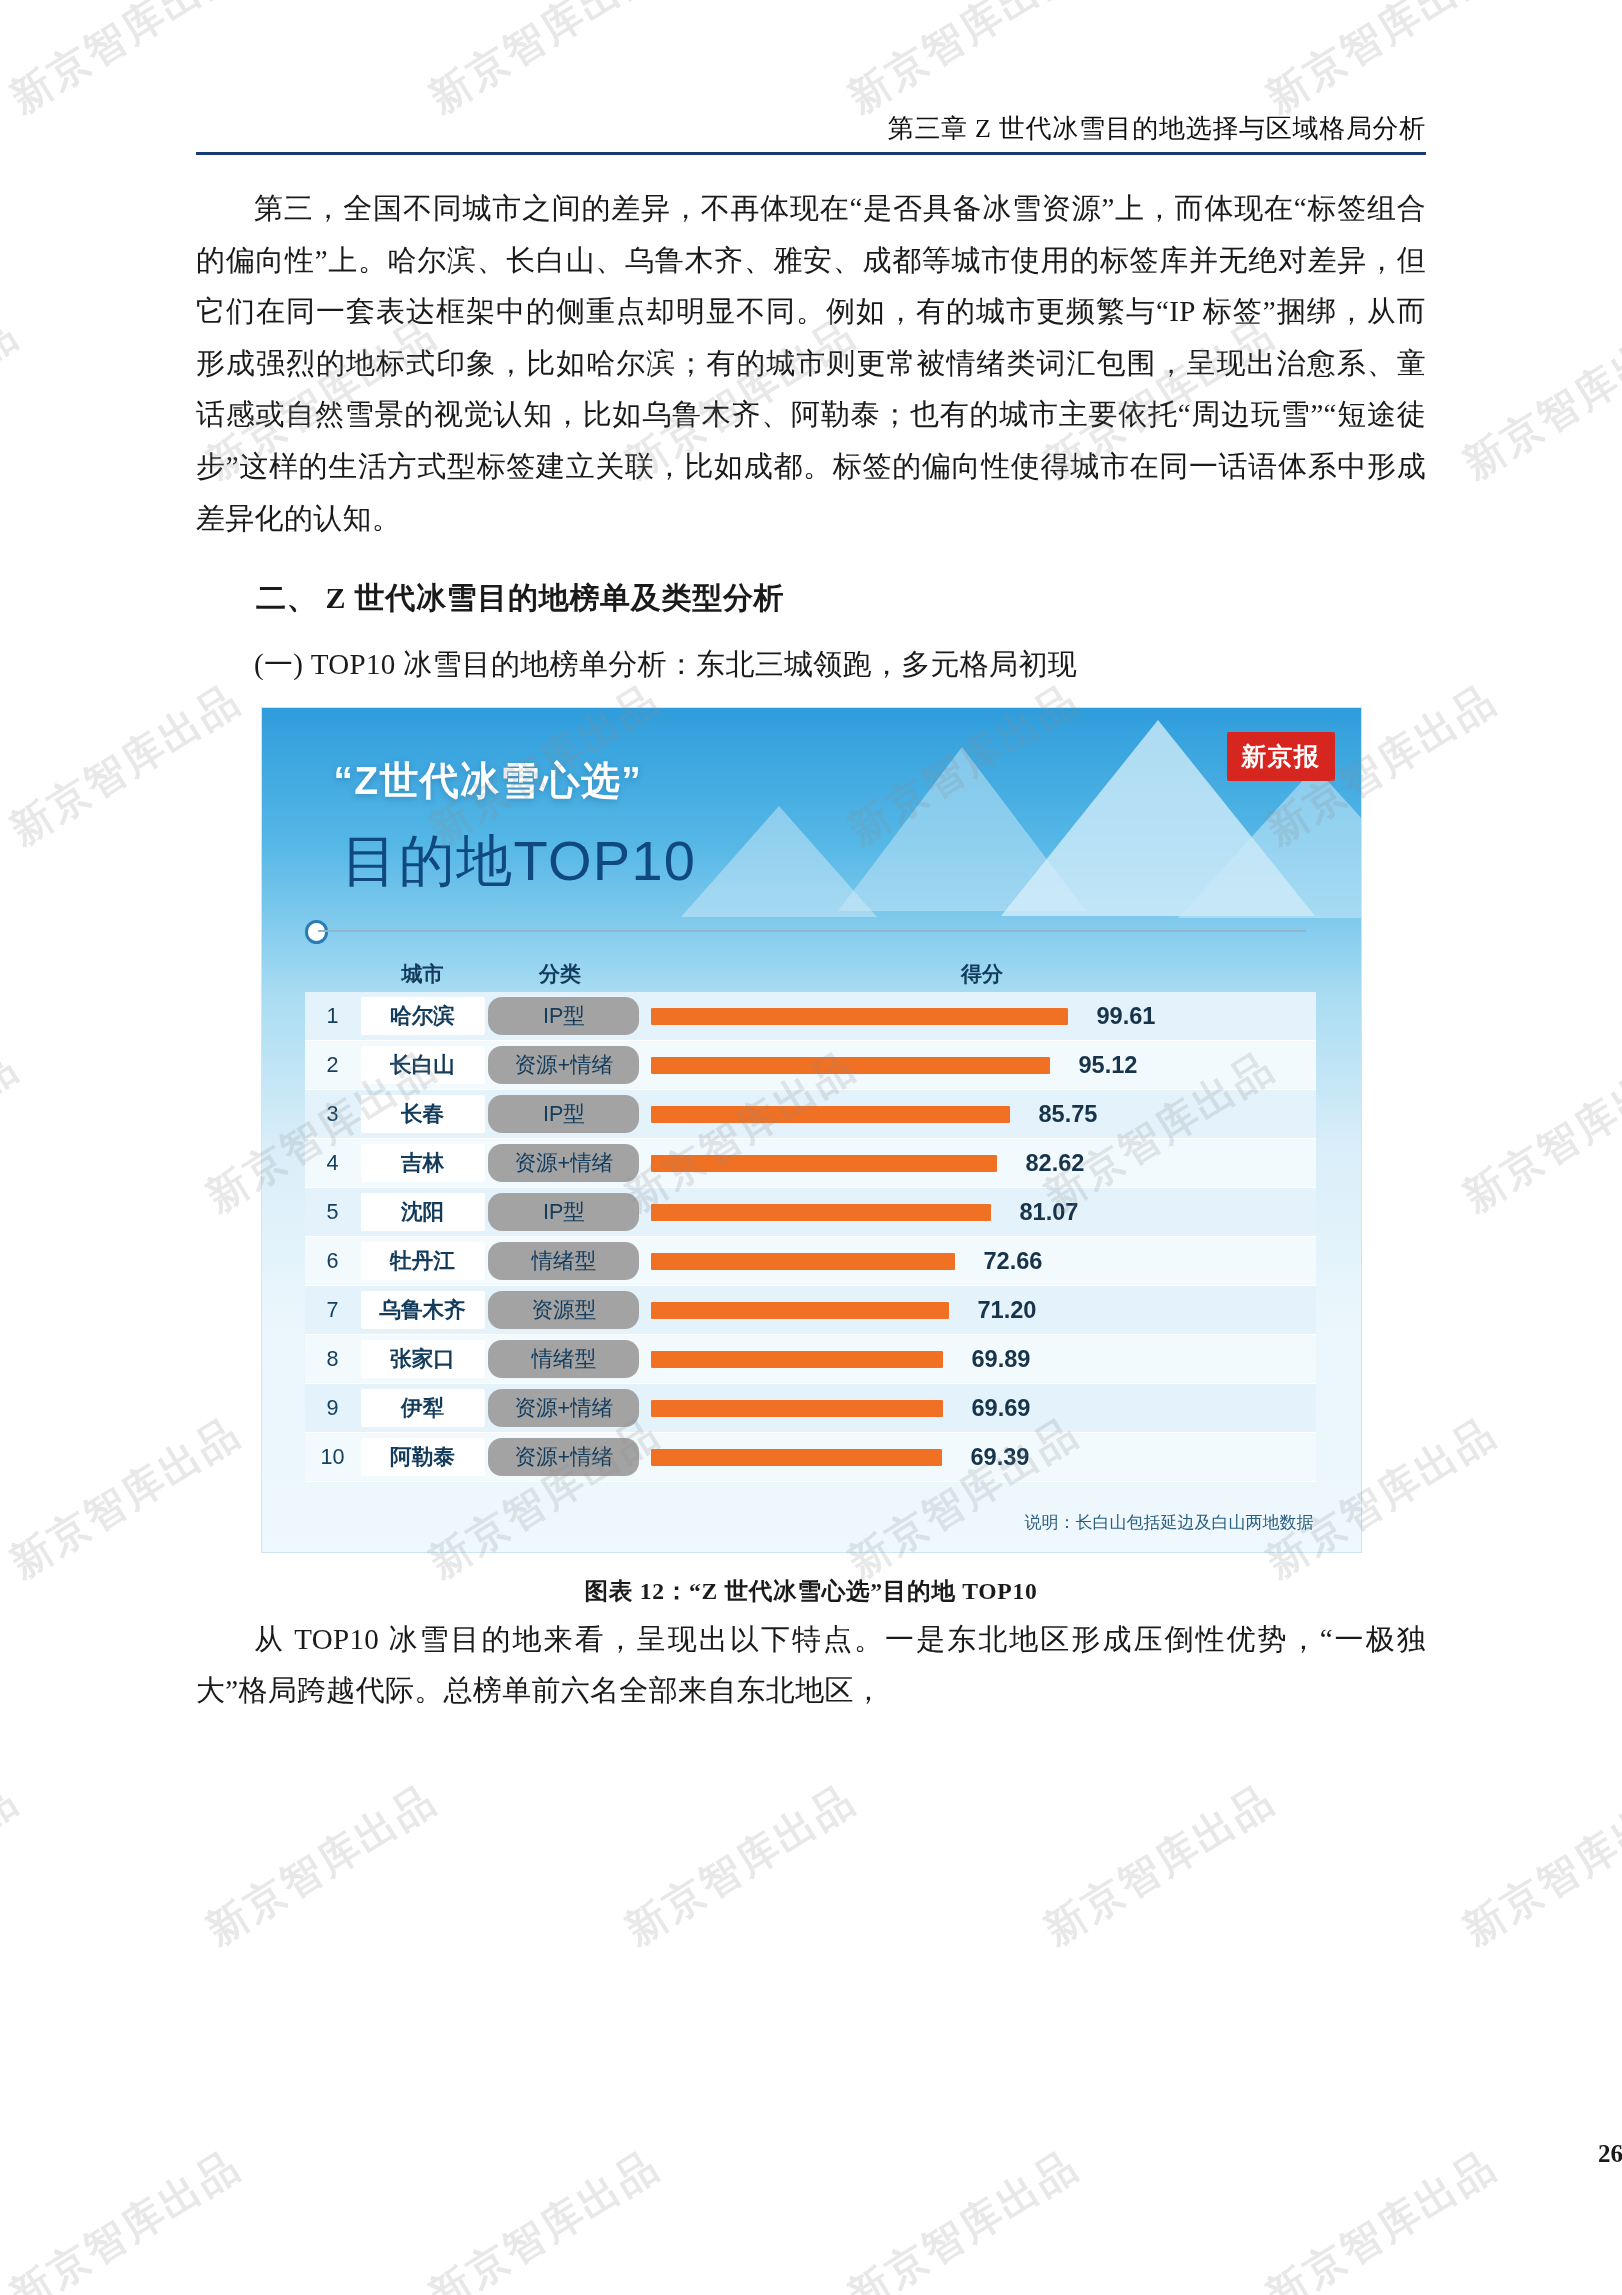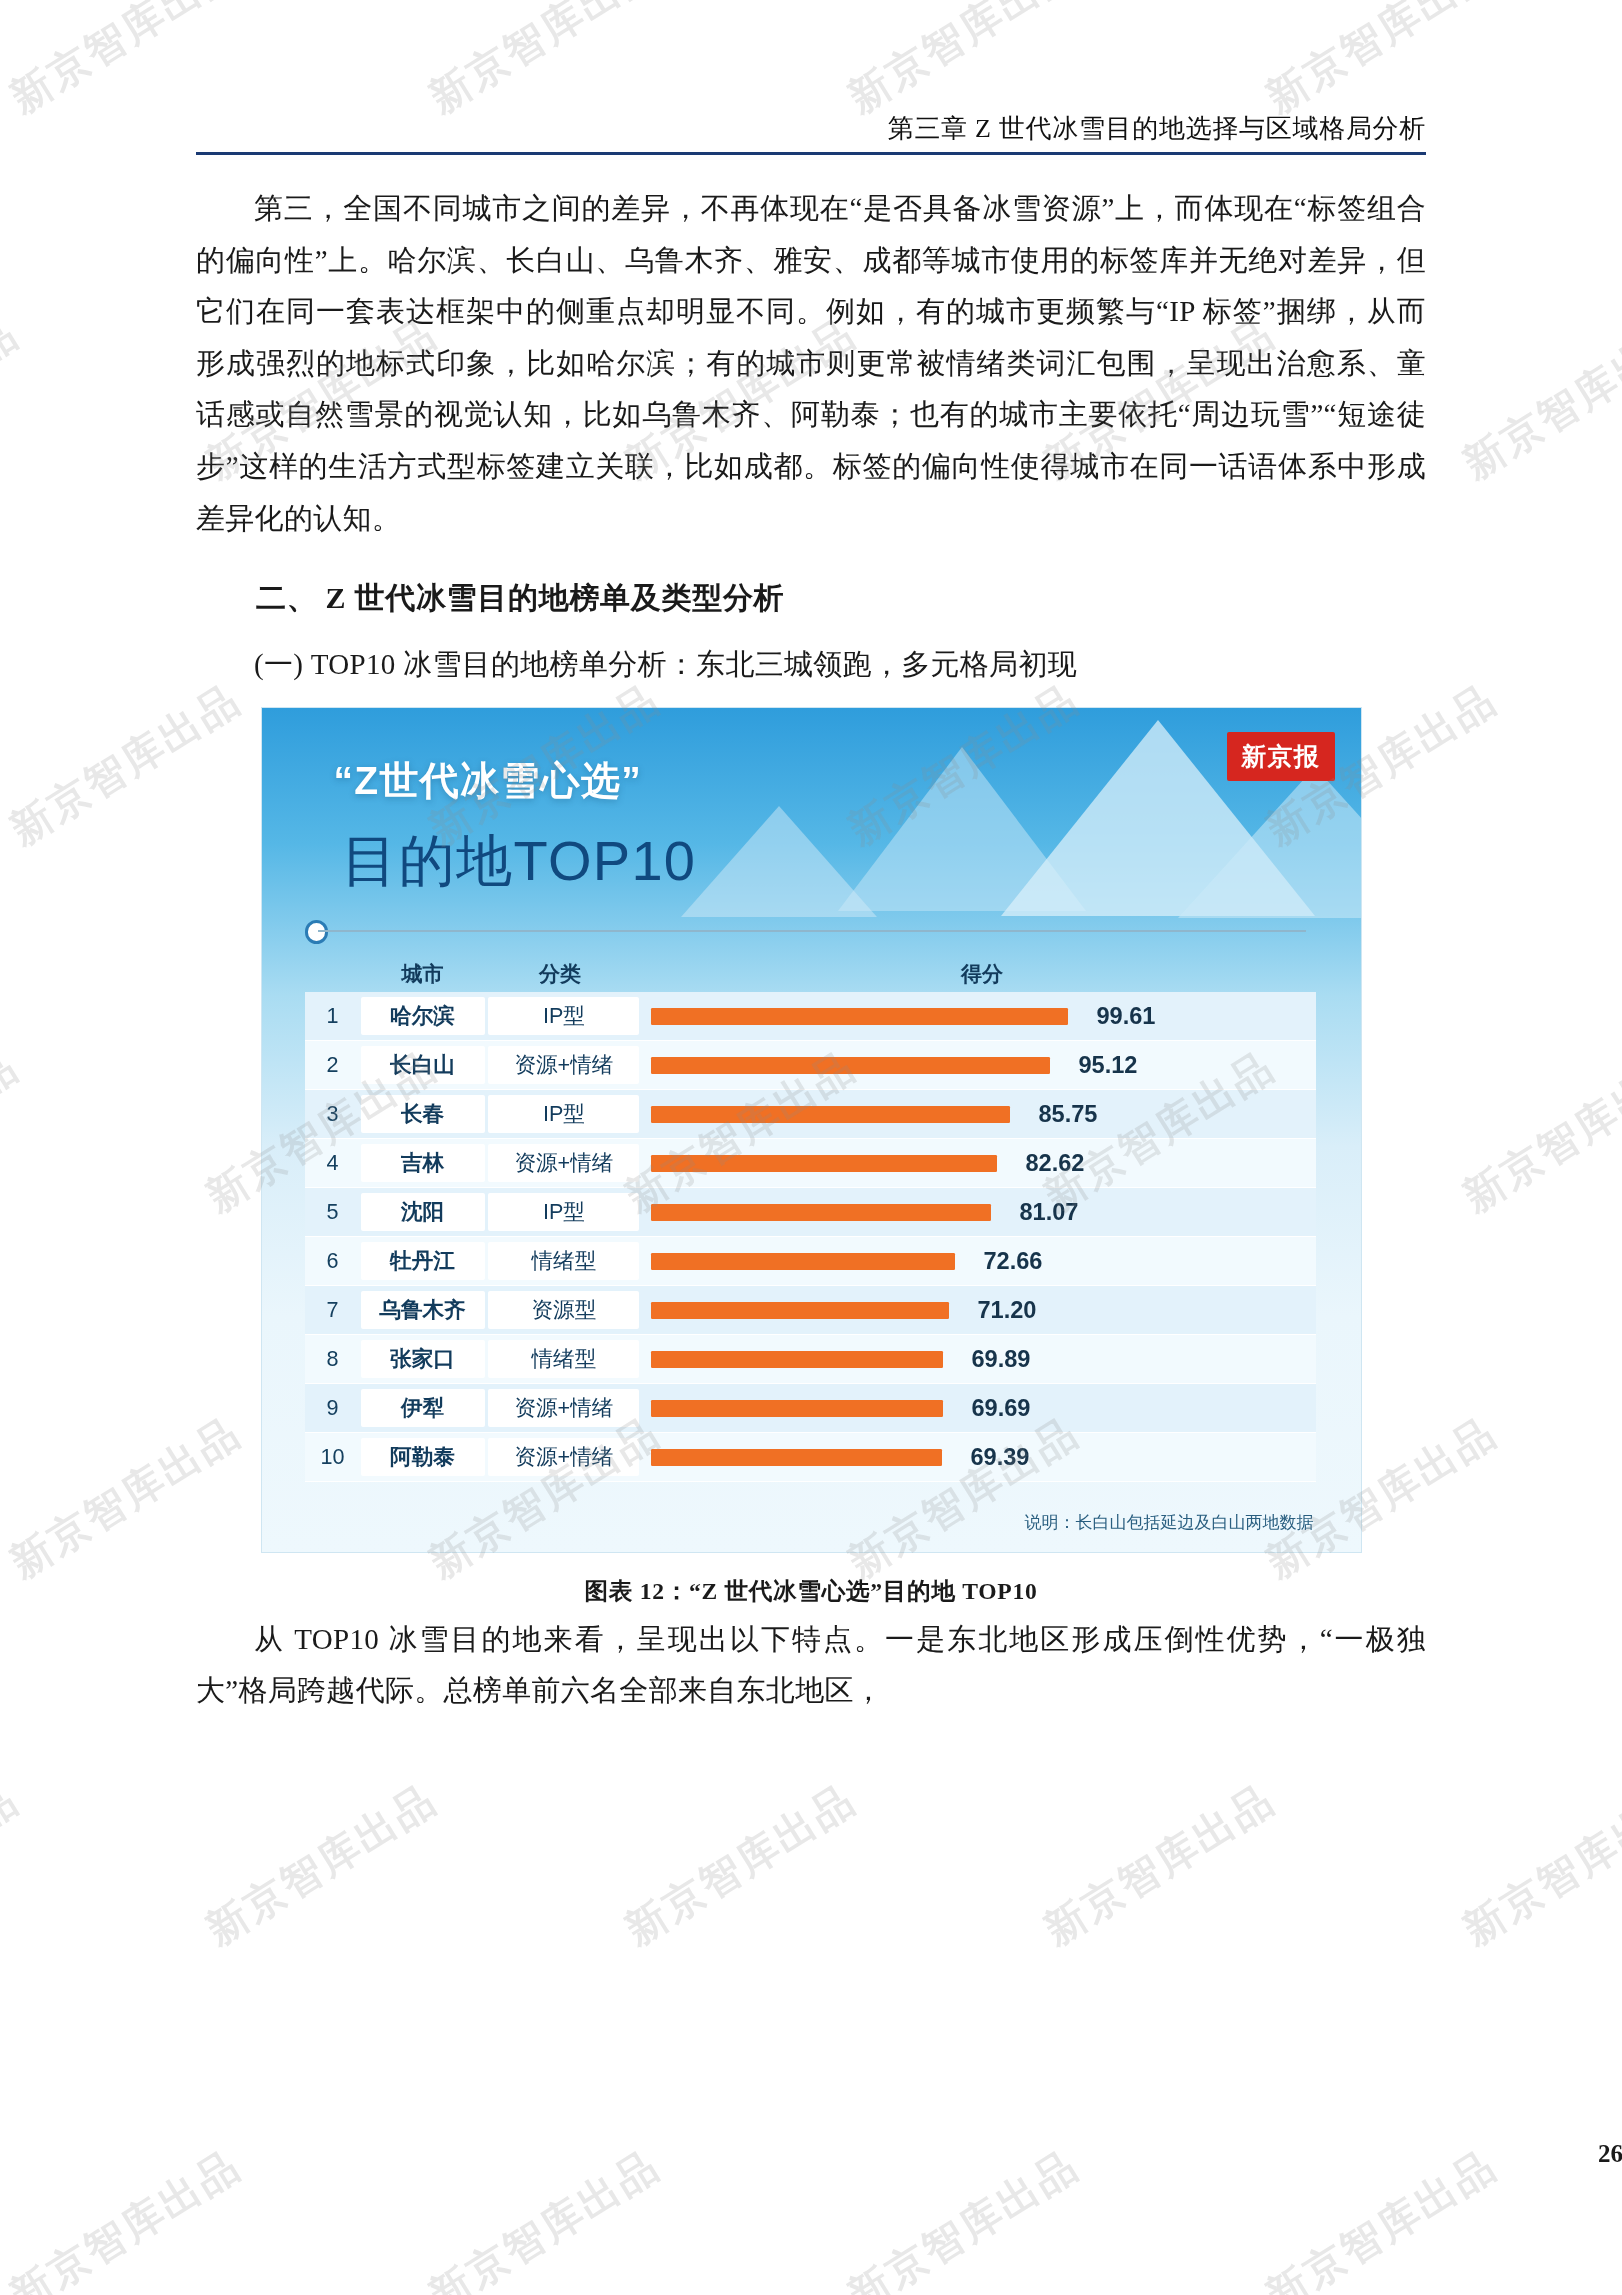--- a/index.html
+++ b/index.html
@@ -203,21 +203,21 @@
     align-items: center;
     height: 48px;
     font-size: 21.6px;
     color: #123b5c;
     border-bottom: 1.3px solid #ffffff;
     background: #e3f2fb;
   }
   .ig-row.alt { background: #f2fafe; }
   .ig-row .c-rank { font-weight: 400; color:#15405f; }
   .ig-row .c-city { font-weight: 700; background: #ffffff; height: 38px; line-height: 38px; border-radius: 2px;}
-  .ig-row .c-type { font-weight: 400; background: #ffffff; height: 38px; line-height: 38px; margin-left: 3.9px; border-radius: 2px;}
+  .ig-row .c-type { font-weight: 400; background: #a3a3a3; height: 38px; line-height: 38px; margin-left: 3.9px; border-radius: 14px;}
   .barcell {
     flex: 1;
     display: flex;
     align-items: center;
     padding-left: 11.8px;
     height: 48px;
   }
   .bar {
     height: 17px;
     background: #f07024;

